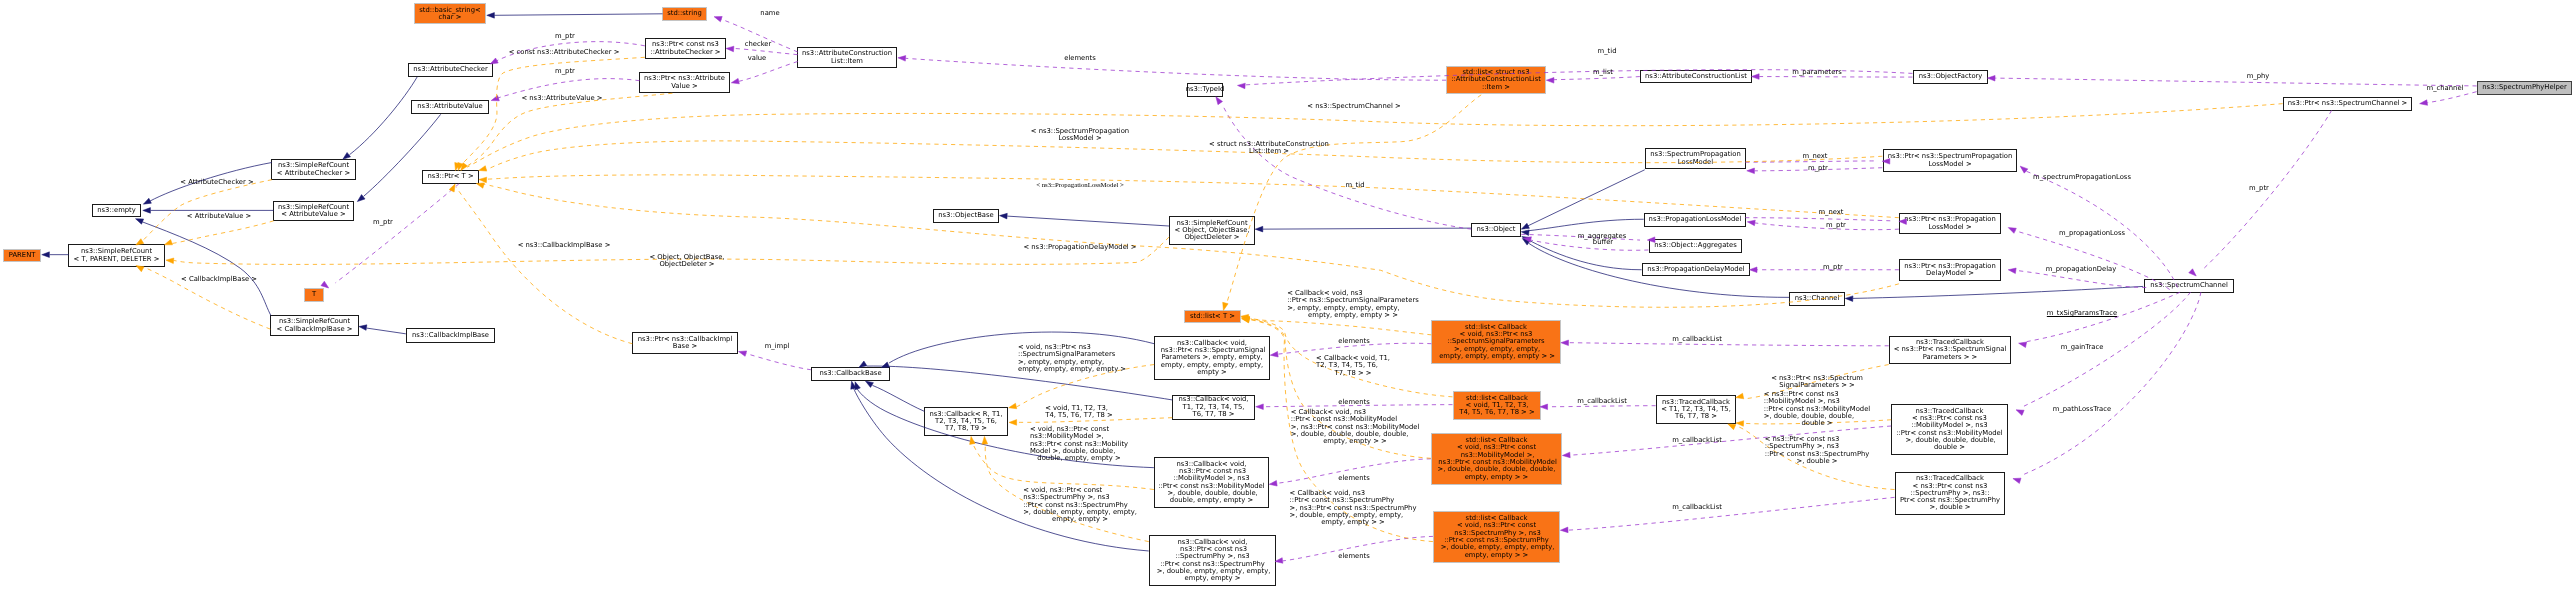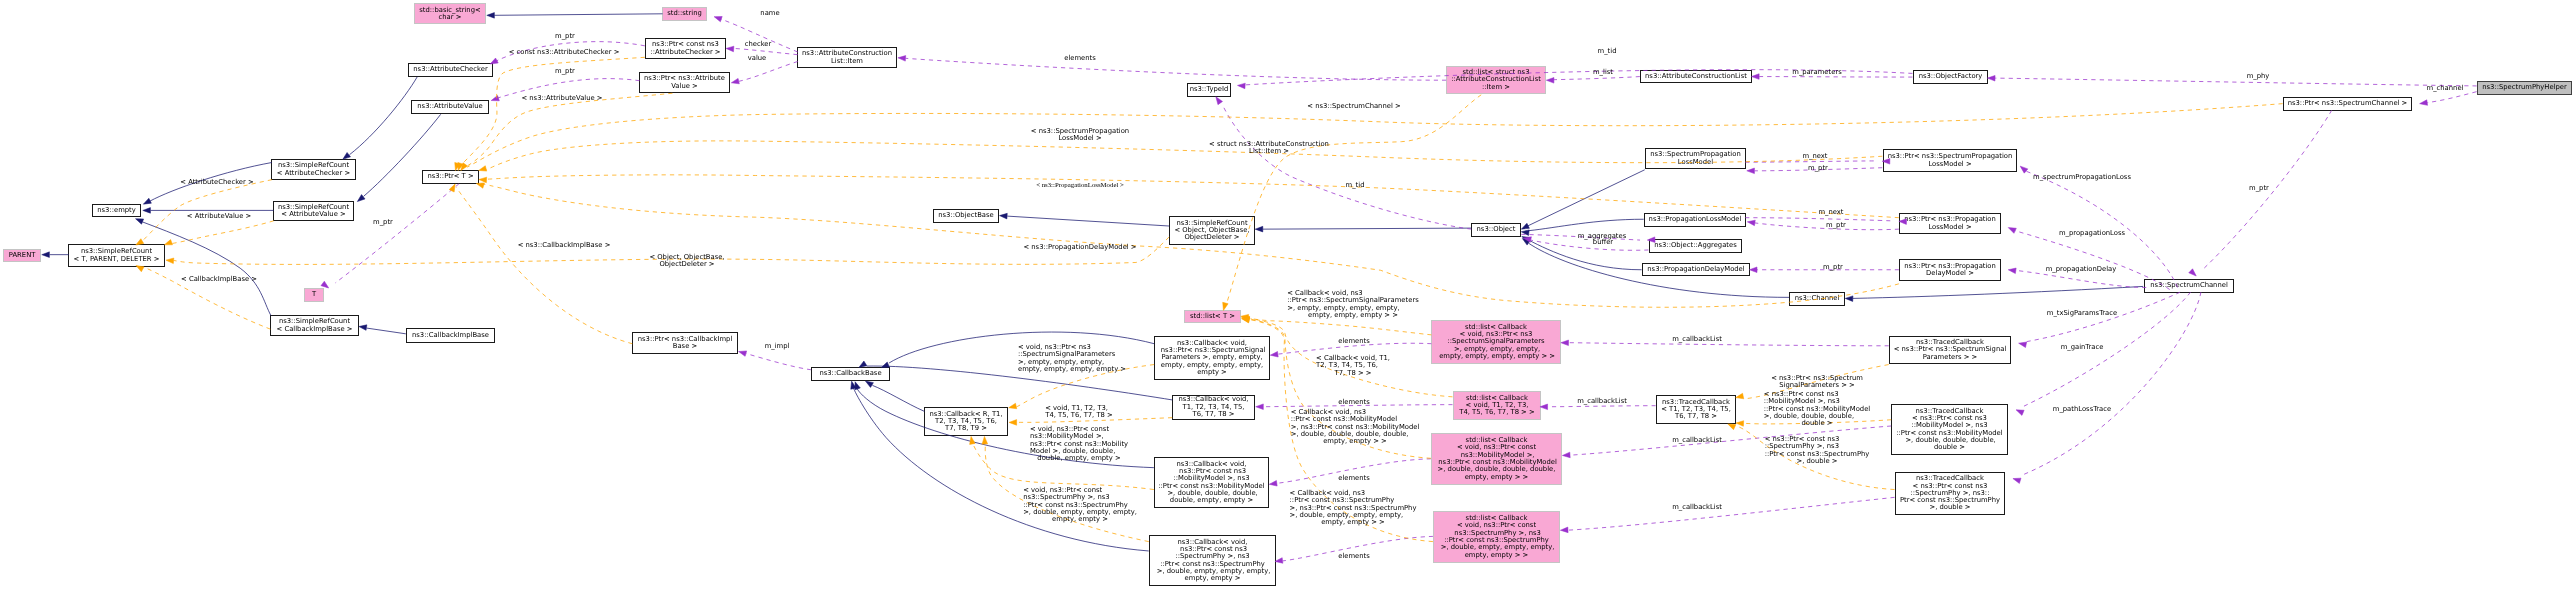--- a/index.html
+++ b/index.html
@@ -5,21 +5,21 @@
 <style>
 html,body{margin:0;padding:0;background:#fff;}
 #diagram{position:relative;width:2576px;height:589px;background:#fff;
   font-family:"DejaVu Sans",sans-serif;-webkit-font-smoothing:antialiased;}
 #edge-layer{position:absolute;left:0;top:0;width:2576px;height:589px;z-index:5;pointer-events:none;}
 .node{position:absolute;box-sizing:border-box;display:flex;align-items:center;z-index:2;
   justify-content:center;text-align:center;font-size:6.8px;line-height:7.3px;
   color:#000;letter-spacing:0;}
 .node .lbl{display:block;white-space:pre;}
 .node.cls{border:0.7px solid #1a1a1a;background:#fff;}
-.node.grey{border:0.7px solid #c4c4c4;background:#f9a8d4;}
+.node.grey{border:0.7px solid #c4c4c4;background:#f97316;}
 .node.root{border:0.7px solid #404040;background:#bfbfbf;}
 .elabel{position:absolute;font-size:6.8px;line-height:7.3px;color:#000;z-index:8;
   white-space:pre;text-align:left;transform:translateX(-50%);}
 .elabel .last{display:block;text-align:center;}
 path.inh{fill:none;stroke:#191970;stroke-width:1.45;}
 path.use{fill:none;stroke:#9a32cd;stroke-width:1.45;stroke-dasharray:8.1,7.8;}
 path.tpl{fill:none;stroke:#ffa500;stroke-width:1.45;stroke-dasharray:8.1,7.8;}
 polygon.inh{fill:#191970;stroke:#191970;stroke-width:1;}
 polygon.use{fill:#9a32cd;stroke:#9a32cd;stroke-width:1;}
 polygon.tpl{fill:#ffa500;stroke:#ffa500;stroke-width:1;}
@@ -225,21 +225,21 @@
     <div class="elabel" style="left: 219px; top: 276px;"><span style="display: block;">&lt; CallbackImplBase &gt;</span></div>
     <div class="elabel" style="left: 687px; top: 254px;"><span style="display: block;">&lt; Object, ObjectBase,</span><span class="last" style="display: block;">ObjectDeleter &gt;</span></div>
     <div class="elabel" style="left: 1354px; top: 338px;"><span style="display: block;">elements</span></div>
     <div class="elabel" style="left: 1354px; top: 399px;"><span style="display: block;">elements</span></div>
     <div class="elabel" style="left: 1354px; top: 475px;"><span style="display: block;">elements</span></div>
     <div class="elabel" style="left: 1354px; top: 553px;"><span style="display: block;">elements</span></div>
     <div class="elabel" style="left: 1697px; top: 336px;"><span style="display: block;">m_callbackList</span></div>
     <div class="elabel" style="left: 1602px; top: 398px;"><span style="display: block;">m_callbackList</span></div>
     <div class="elabel" style="left: 1697px; top: 437px;"><span style="display: block;">m_callbackList</span></div>
     <div class="elabel" style="left: 1697px; top: 504px;"><span style="display: block;">m_callbackList</span></div>
-    <div class="elabel" style="left: 2082px; top: 310px;"><span style="display: block;">m_txSigParamsTrace</span></div>
+    <div class="elabel" style="left: 2082px; top: 310px; text-decoration: underline;"><span style="display: block;">m_txSigParamsTrace</span></div>
     <div class="elabel" style="left: 2082px; top: 344px;"><span style="display: block; text-align: center;">m_gainTrace</span></div>
     <div class="elabel" style="left: 2082px; top: 406px;"><span style="display: block;">m_pathLossTrace</span></div>
     <div class="elabel" style="left: 1269px; top: 141px;"><span style="display: block;">&lt; struct ns3::AttributeConstruction</span><span class="last" style="display: block;">List::Item &gt;</span></div>
     <div class="elabel" style="left: 1353px; top: 290px;"><span style="display: block;">&lt; Callback&lt; void, ns3</span><span style="display: block;">::Ptr&lt; ns3::SpectrumSignalParameters</span><span style="display: block;">&gt;, empty, empty, empty, empty,</span><span class="last" style="display: block;">empty, empty, empty &gt; &gt;</span></div>
     <div class="elabel" style="left: 1353px; top: 355px;"><span style="display: block;">&lt; Callback&lt; void, T1,</span><span style="display: block;">T2, T3, T4, T5, T6,</span><span class="last" style="display: block;">T7, T8 &gt; &gt;</span></div>
     <div class="elabel" style="left: 1355px; top: 409px;"><span style="display: block;">&lt; Callback&lt; void, ns3</span><span style="display: block;">::Ptr&lt; const ns3::MobilityModel</span><span style="display: block;">&gt;, ns3::Ptr&lt; const ns3::MobilityModel</span><span style="display: block;">&gt;, double, double, double, double,</span><span class="last" style="display: block;">empty, empty &gt; &gt;</span></div>
     <div class="elabel" style="left: 1353px; top: 490px;"><span style="display: block;">&lt; Callback&lt; void, ns3</span><span style="display: block;">::Ptr&lt; const ns3::SpectrumPhy</span><span style="display: block;">&gt;, ns3::Ptr&lt; const ns3::SpectrumPhy</span><span style="display: block;">&gt;, double, empty, empty, empty,</span><span class="last" style="display: block;">empty, empty &gt; &gt;</span></div>
     <div class="elabel" style="left: 1072px; top: 344px;"><span style="display: block;">&lt; void, ns3::Ptr&lt; ns3</span><span style="display: block;">::SpectrumSignalParameters</span><span style="display: block;">&gt;, empty, empty, empty,</span><span class="last" style="display: block;">empty, empty, empty, empty &gt;</span></div>
     <div class="elabel" style="left: 1079px; top: 405px;"><span style="display: block;">&lt; void, T1, T2, T3,</span><span class="last" style="display: block;">T4, T5, T6, T7, T8 &gt;</span></div>
     <div class="elabel" style="left: 1079px; top: 426px;"><span style="display: block;">&lt; void, ns3::Ptr&lt; const</span><span style="display: block;">ns3::MobilityModel &gt;,</span><span style="display: block;">ns3::Ptr&lt; const ns3::Mobility</span><span style="display: block;">Model &gt;, double, double,</span><span class="last" style="display: block;">double, empty, empty &gt;</span></div>
@@ -265,21 +265,21 @@
 ::AttributeChecker &gt;</span>
     </div>
     <div class="node cls" style="left: 639px; top: 72px; width: 91px; height: 21.4px;">
       <span class="lbl">ns3::Ptr&lt; ns3::Attribute
 Value &gt;</span>
     </div>
     <div class="node cls" style="left: 797px; top: 47px; width: 100px; height: 21px;">
       <span class="lbl">ns3::AttributeConstruction
 List::Item</span>
     </div>
-    <div class="node cls" style="left: 1187px; top: 83px; width: 44px; height: 13.5px;">
+    <div class="node cls" style="left: 1187px; top: 83px; width: 36px; height: 13.5px;">
       <span class="lbl">ns3::TypeId</span>
     </div>
     <div class="node grey" style="left: 1446px; top: 66px; width: 100px; height: 28px;">
       <span class="lbl">std::list&lt; struct ns3
 ::AttributeConstructionList
 ::Item &gt;</span>
     </div>
     <div class="node cls" style="left: 1640px; top: 70px; width: 112px; height: 13.3px;">
       <span class="lbl">ns3::AttributeConstructionList</span>
     </div>

